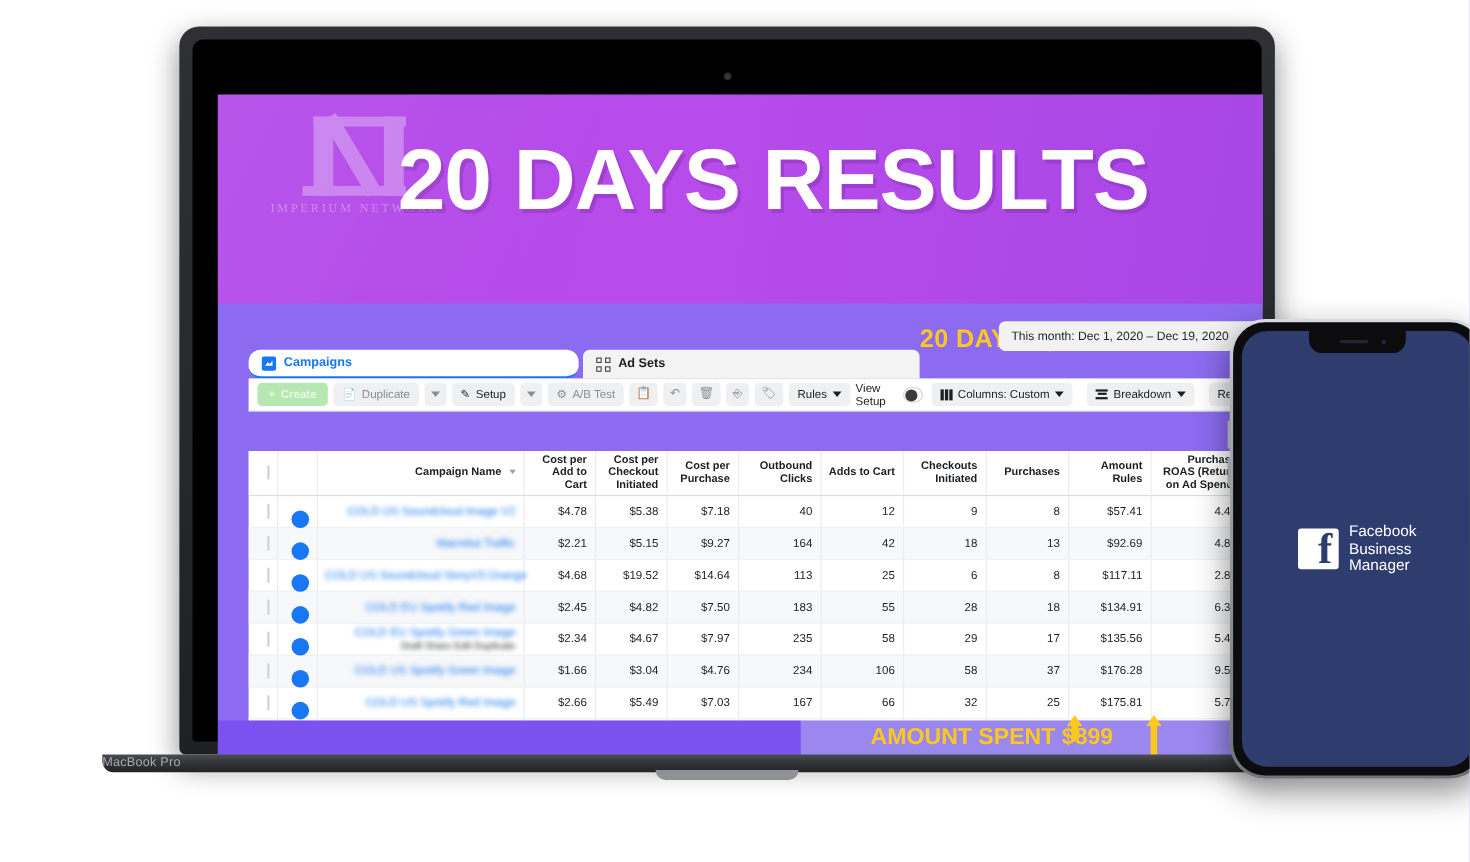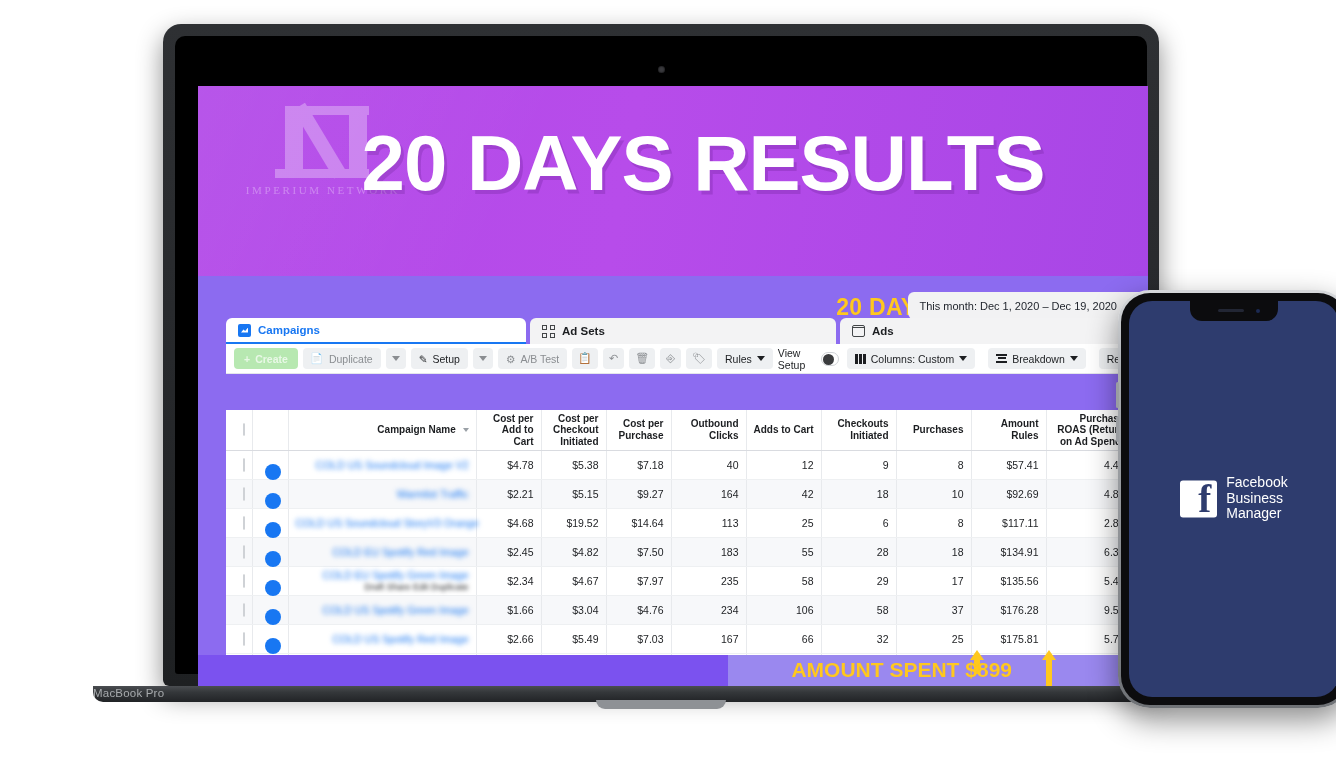--- a/index.html
+++ b/index.html
@@ -111,21 +111,21 @@
     position: absolute; left: 28px; top: 232px; width: 922px; height: 92px;
   }
   .tabrow { position: relative; height: 26px; }
   .tab {
     position: absolute; top: 0; height: 26px;
     background: #f3f3f4; border-radius: 6px 6px 0 0;
     display: flex; align-items: center; gap: 7px; padding: 0 12px;
     font-size: 11.5px; font-weight: bold; color: #1c1e21;
   }
   .tab.active { background: #fff; color: #1877f2; border-bottom: 2px solid #1877f2; }
-  .tab-campaigns { left: 0; width: 300px; }
+  .tab-campaigns { left: 0; width: 300px; border-radius: 11px; }
   .tab-adsets   { left: 304px; width: 306px; }
   .tab-ads      { left: 614px; width: 308px; }
   .ic-sq { width: 13px; height: 13px; background:#1877f2; border-radius: 2px; position: relative; }
   .ic-sq::after{ content:""; position:absolute; left:3px; top:4px; width:7px; height:5px;
      background:#fff; clip-path: polygon(0 100%, 35% 38%, 60% 68%, 100% 0, 100% 100%); }
   .ic-grid { width: 13px; height: 13px; position: relative; }
   .ic-grid i { position:absolute; width:5px; height:5px; border:1.3px solid #434648; background:transparent; }
   .ic-grid i:nth-child(1){left:0;top:0}.ic-grid i:nth-child(2){right:0;top:0}
   .ic-grid i:nth-child(3){left:0;bottom:0}.ic-grid i:nth-child(4){right:0;bottom:0}
   .ic-win { width: 13px; height: 12px; border: 1.4px solid #434648; border-radius: 2px; position: relative; }
@@ -310,24 +310,20 @@
                 <span>Campaigns</span>
               </div>
               <div class="tab tab-adsets">
                 <span class="ic-grid">
                     <i></i>
                     <i></i>
                     <i></i>
                     <i></i>
                   </span>
                 <span>Ad Sets</span>
-              </div>
-              <div class="tab tab-ads">
-                <span class="ic-win"></span>
-                <span>Ads</span>
               </div>
             </div>
 
             <div class="toolbar">
               <div class="btn green">
                 <span>+</span>
                 <span>Create</span>
               </div>
               <div class="btn">
                 <span>📄</span>
@@ -445,21 +441,21 @@
                 <tr>
                   <td class="c-check"><span class="chk"></span></td>
                   <td class="c-tog"><span class="tog"><i></i></span></td>
                   <td class="c-name"><span class="blurname">Warmlist Traffic</span></td>
                   <td>$2.21</td>
                   <td>$5.15</td>
                   <td>$9.27</td>
                   <td>164</td>
                   <td>42</td>
                   <td>18</td>
-                  <td>10</td>
+                  <td>13</td>
                   <td>$92.69</td>
                   <td>4.82</td>
                   <td>$4</td>
                 </tr>
 
                 <tr>
                   <td class="c-check"><span class="chk"></span></td>
                   <td class="c-tog"><span class="tog"><i></i></span></td>
                   <td class="c-name"><span class="blurname">COLD  US  Soundcloud  StoryV3 Orange</span></td>
                   <td>$4.68</td>

